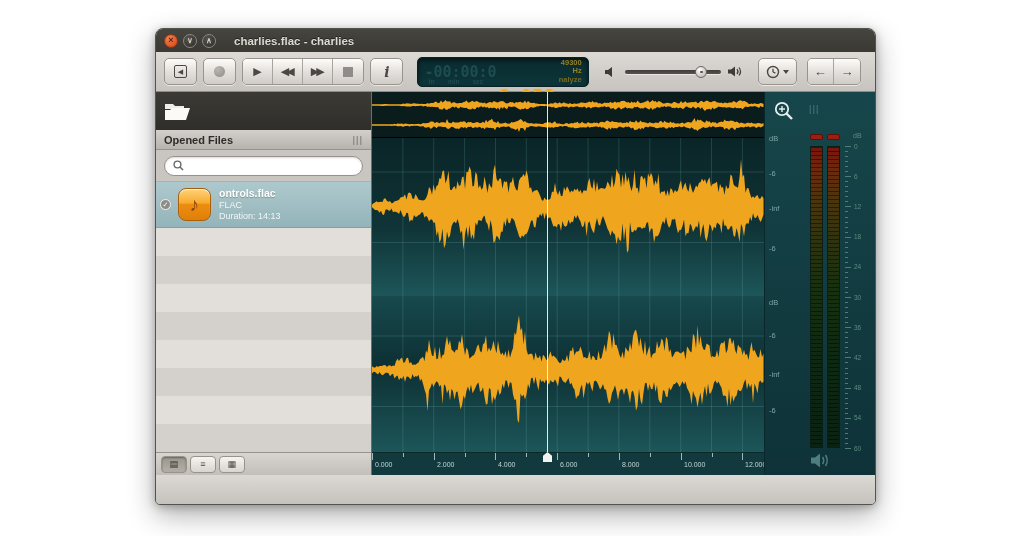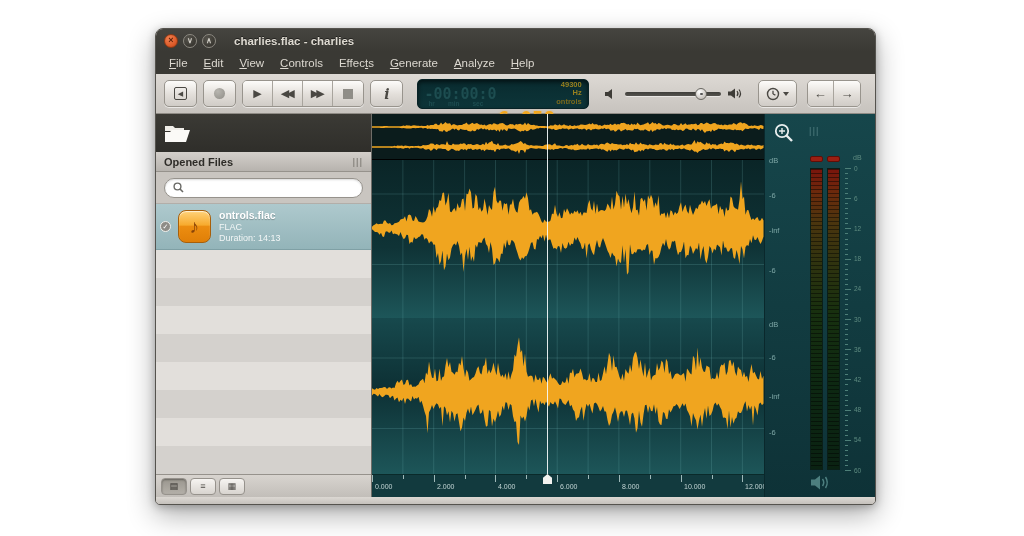--- a/index.html
+++ b/index.html
@@ -131,30 +131,20 @@
 
   <div class="titlebar">
     <div class="win-controls">
       <div class="wbtn close">×</div>
       <div class="wbtn minmax">∨</div>
       <div class="wbtn minmax">∧</div>
     </div>
     <div class="title-text">charlies.flac - charlies</div>
   </div>
 
-  <div class="menubar" id="menubar">
-        <div class="menu-item"><u>F</u>ile</div>
-        <div class="menu-item"><u>E</u>dit</div>
-        <div class="menu-item"><u>V</u>iew</div>
-        <div class="menu-item"><u>C</u>ontrols</div>
-        <div class="menu-item">Effec<u>t</u>s</div>
-        <div class="menu-item"><u>G</u>enerate</div>
-        <div class="menu-item"><u>A</u>nalyze</div>
-        <div class="menu-item"><u>H</u>elp</div>
-      </div>
 
   <div class="toolbar">
     <div class="tb-btn">
       <span class="skip-box">◀</span>
     </div>
     <div class="tb-btn">
       <span class="rec-dot"></span>
     </div>
     <div class="tb-seg">
       <div class="seg">▶</div>
@@ -171,21 +161,21 @@
     <div class="time-display">
       <span class="td-dim">-00:00:0</span>
       <span class="td-value">6.058</span>
       <span class="td-units">
         <span>hr</span>
         <span>min</span>
         <span>sec</span>
       </span>
       <span class="td-right">
         <div class="td-rate">49300 Hz</div>
-        <div class="td-mode">ontrols</div>
+        <div class="td-mode">nalyze</div>
       </span>
     </div>
 
     <div class="volume">
       <svg width="13" height="12" viewBox="0 0 13 12">
             <polygon points="0,4 3,4 7,1 7,11 3,8 0,8" fill="#3e3c37"></polygon>
           </svg>
       <div class="vol-track">
         <div class="vol-knob" id="volKnob" style="left: calc(80% - 6px);"></div>
       </div>

